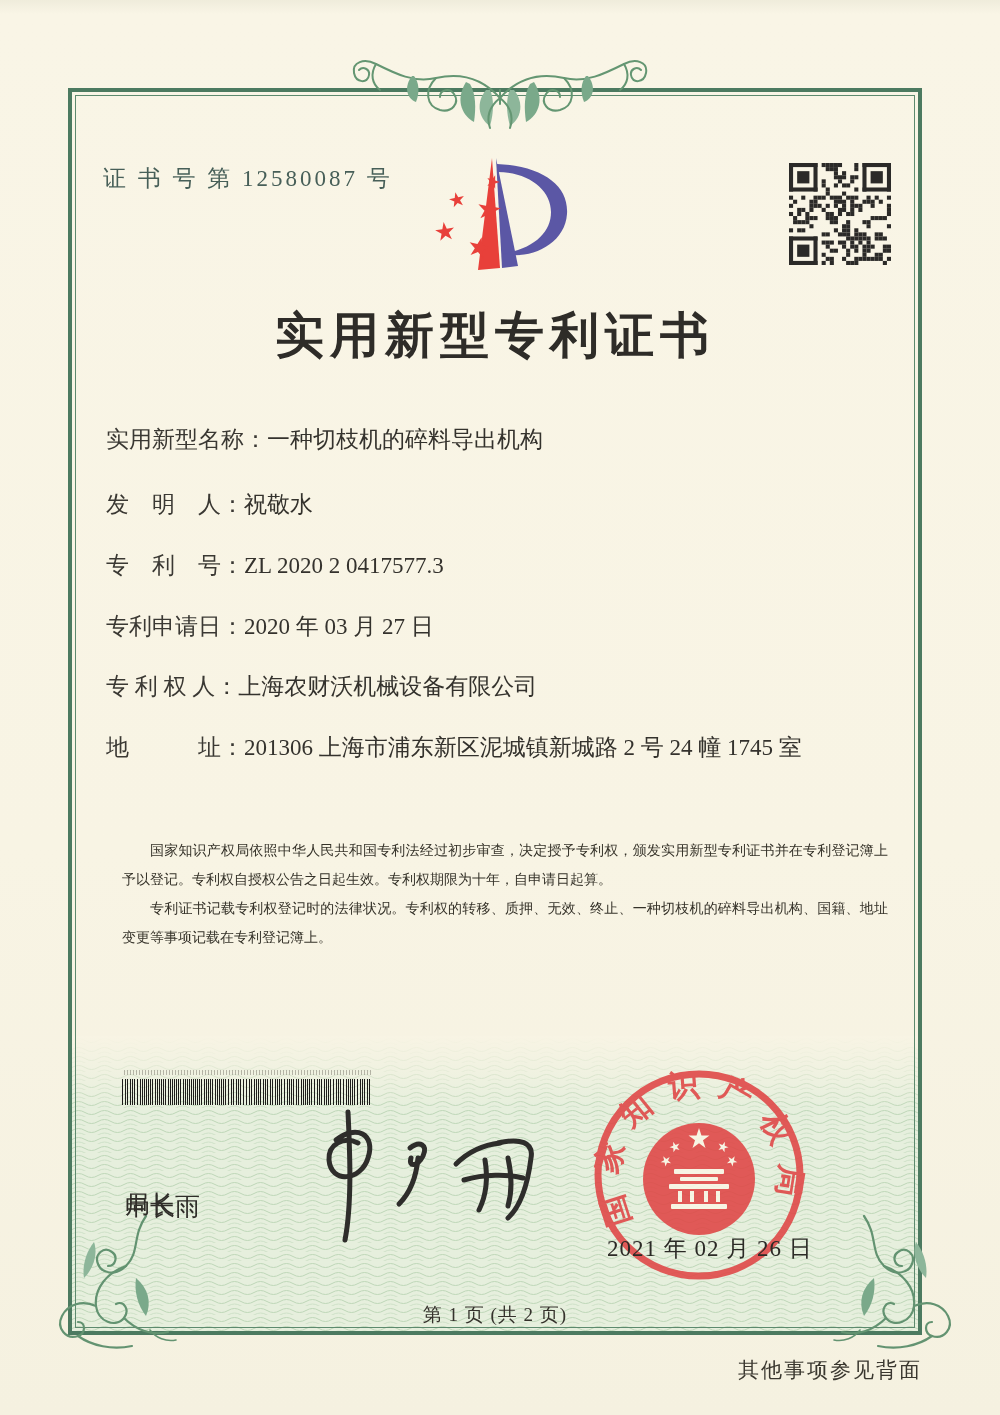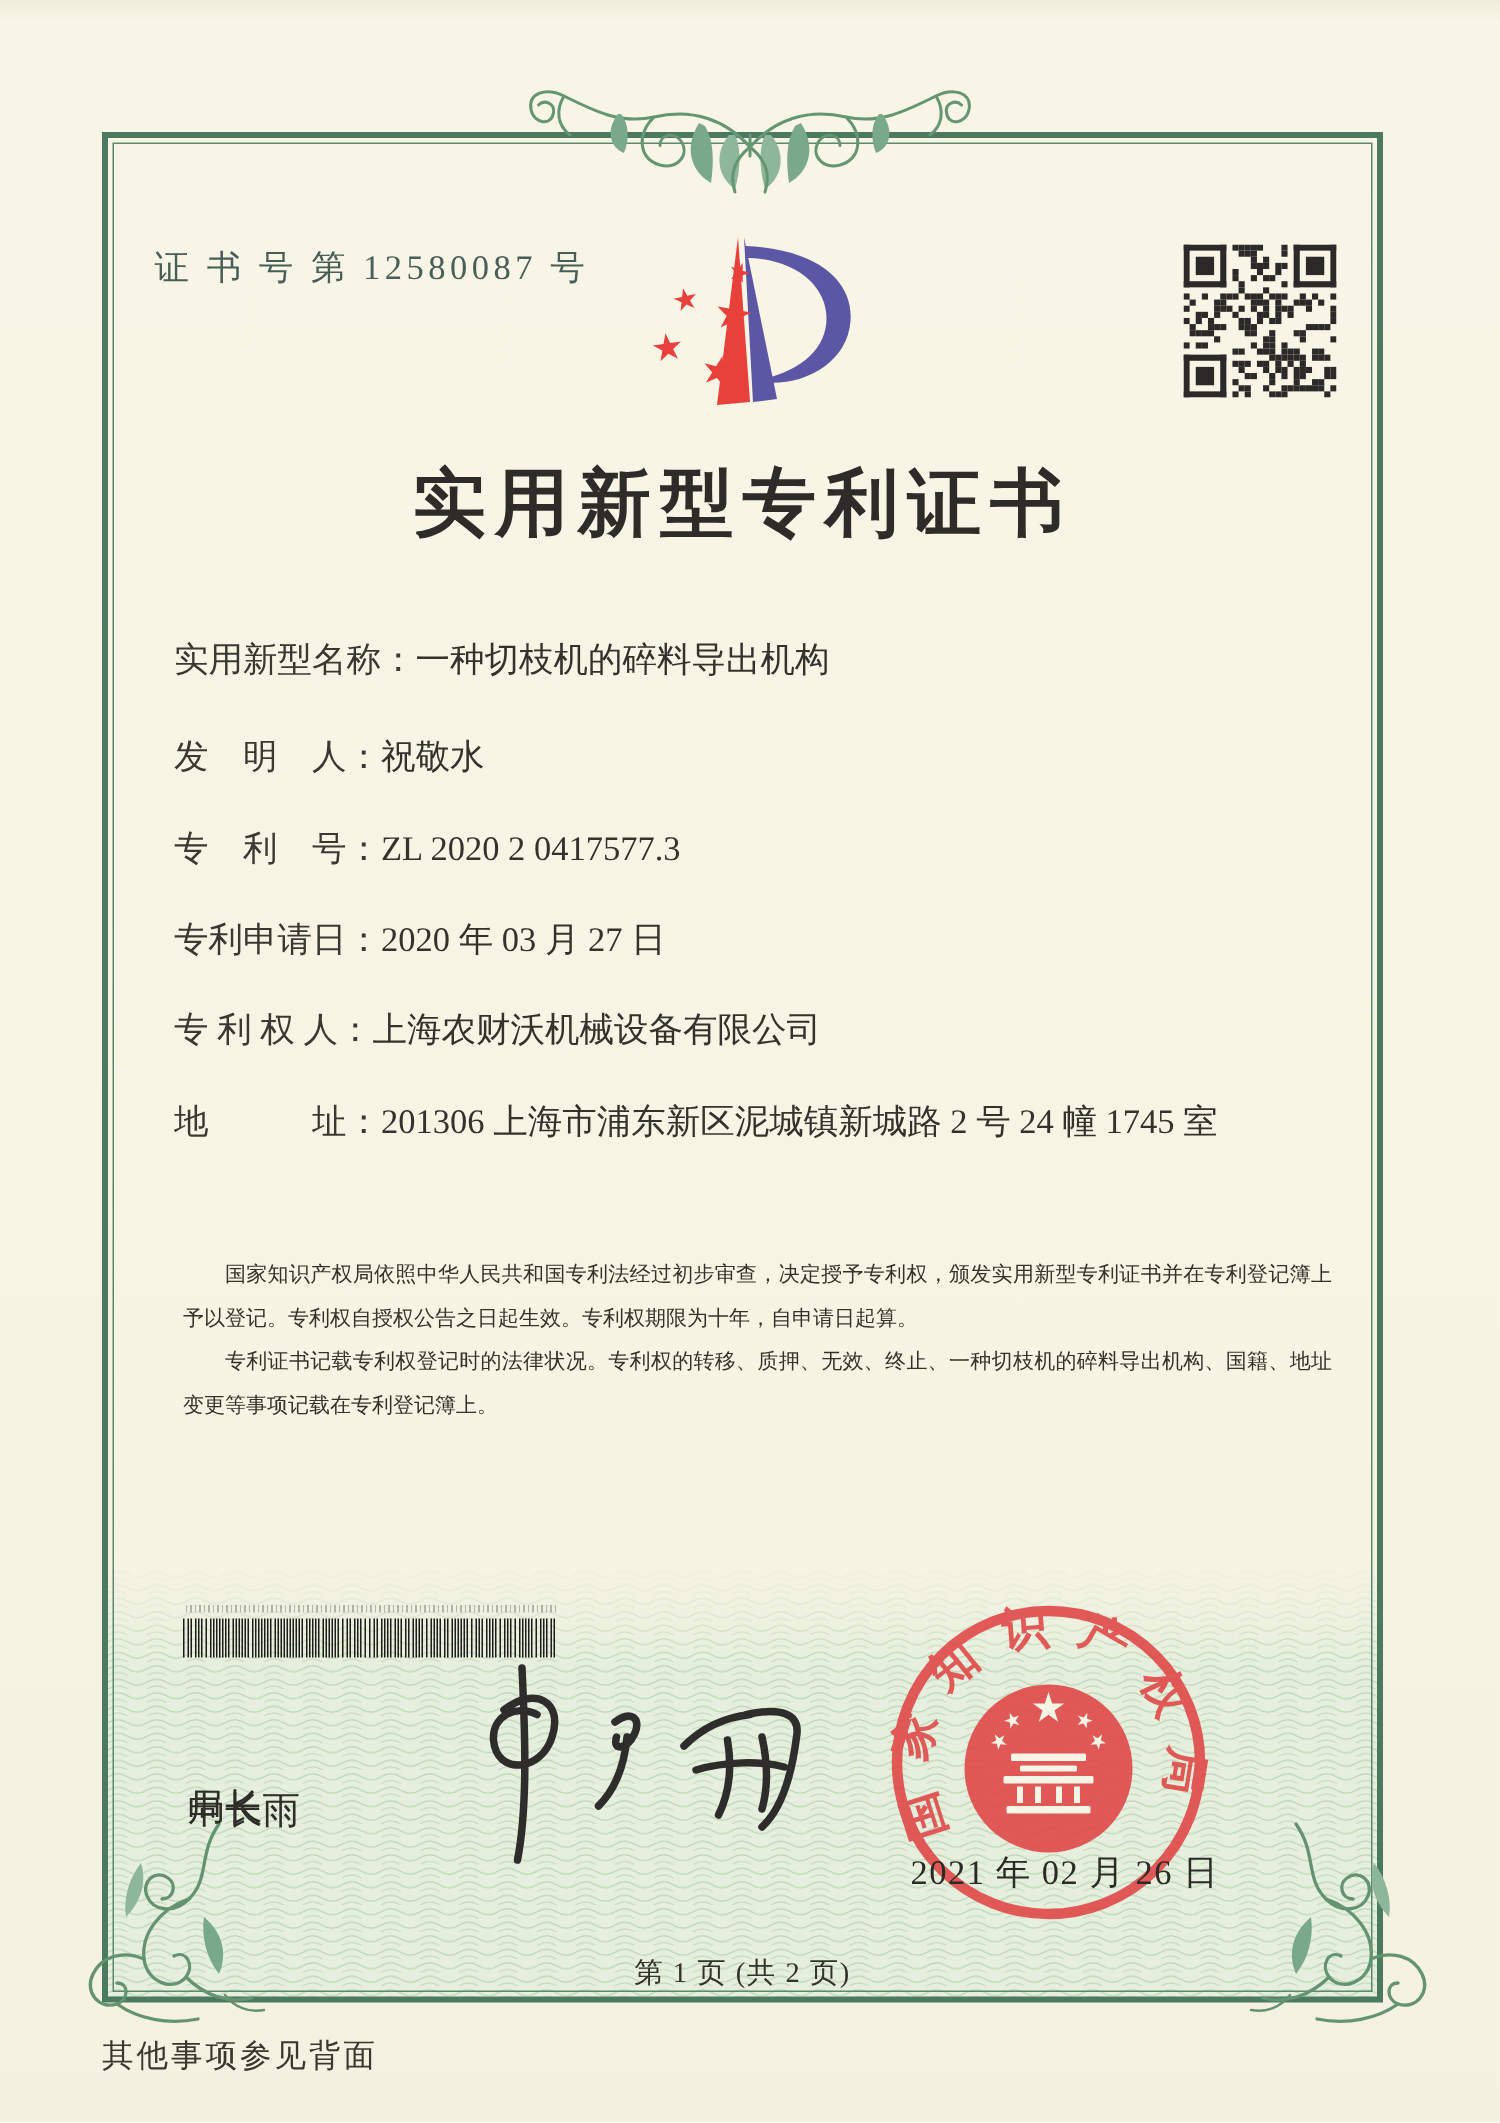--- a/index.html
+++ b/index.html
@@ -12,40 +12,40 @@
   .frame-inner{position:absolute;left:3px;top:3px;right:3px;bottom:3px;
                border:1.5px solid #5d8a6e;}
   
   .wave-svg{position:absolute;left:72px;top:1036px;z-index:0;}
   .cert-no{position:absolute;left:103px;top:163px;font-size:23px;letter-spacing:3px;
            color:#475f58;z-index:3;}
   .logo-svg{position:absolute;left:423px;top:148px;z-index:3;}
   .qr{position:absolute;left:789px;top:163px;z-index:3;}
   .doc-title{position:absolute;left:68px;top:303px;width:854px;text-align:center;
              font-size:49px;font-weight:600;letter-spacing:6px;color:#2e2c28;z-index:3;}
-  .field-row{position:absolute;left:116px;width:790px;font-size:23px;color:#35332f;
+  .field-row{position:absolute;left:106px;width:790px;font-size:23px;color:#35332f;
              white-space:nowrap;z-index:3;}
   .field-label{color:#3a3833;}
   .field-value{color:#34322d;}
   .field-second{position:absolute;left:368px;top:0;}
   .paras{position:absolute;left:122px;top:836px;width:766px;font-size:14px;
          line-height:29px;color:#353229;text-align:justify;z-index:3;}
   .paras p{margin:0;text-indent:2em;}
   .officer-title{position:absolute;left:125px;top:1188px;font-size:25px;color:#2f2d29;z-index:4;}
   .officer-name{position:absolute;left:125px;top:1190px;font-size:25px;color:#2f2d29;z-index:4;}
   .signature-svg{position:absolute;left:258px;top:1096px;z-index:4;}
   .barcode{position:absolute;left:122px;top:1079px;width:256px;height:26px;z-index:3;}
   .barcode-micro{position:absolute;left:124px;top:1070px;width:248px;height:5px;opacity:.45;z-index:3;
      background:repeating-linear-gradient(90deg,#6c685e 0 1px,transparent 1px 3px);}
   .seal-svg{position:absolute;left:578px;top:1055px;z-index:4;}
   .seal-date{position:absolute;left:607px;top:1233px;font-size:23px;letter-spacing:1px;
              color:#2b2a26;z-index:5;}
   .page-info{position:absolute;left:68px;top:1302px;width:854px;text-align:center;
              font-size:19px;color:#35322c;z-index:3;letter-spacing:1px;}
-  .back-note{position:absolute;left:68px;top:1356px;width:854px;text-align:left;
+  .back-note{position:absolute;left:68px;top:1356px;width:854px;text-align:right;
              font-size:21px;color:#3a372f;z-index:3;letter-spacing:2px;}
   .flourish-top{position:absolute;left:338px;top:46px;z-index:2;}
   .flourish-bl{position:absolute;left:28px;top:1208px;z-index:2;}
   .flourish-br{position:absolute;left:832px;top:1208px;z-index:2;transform:scaleX(-1);}
 </style>
 </head>
 <body>
 
 <div class="page">
 

